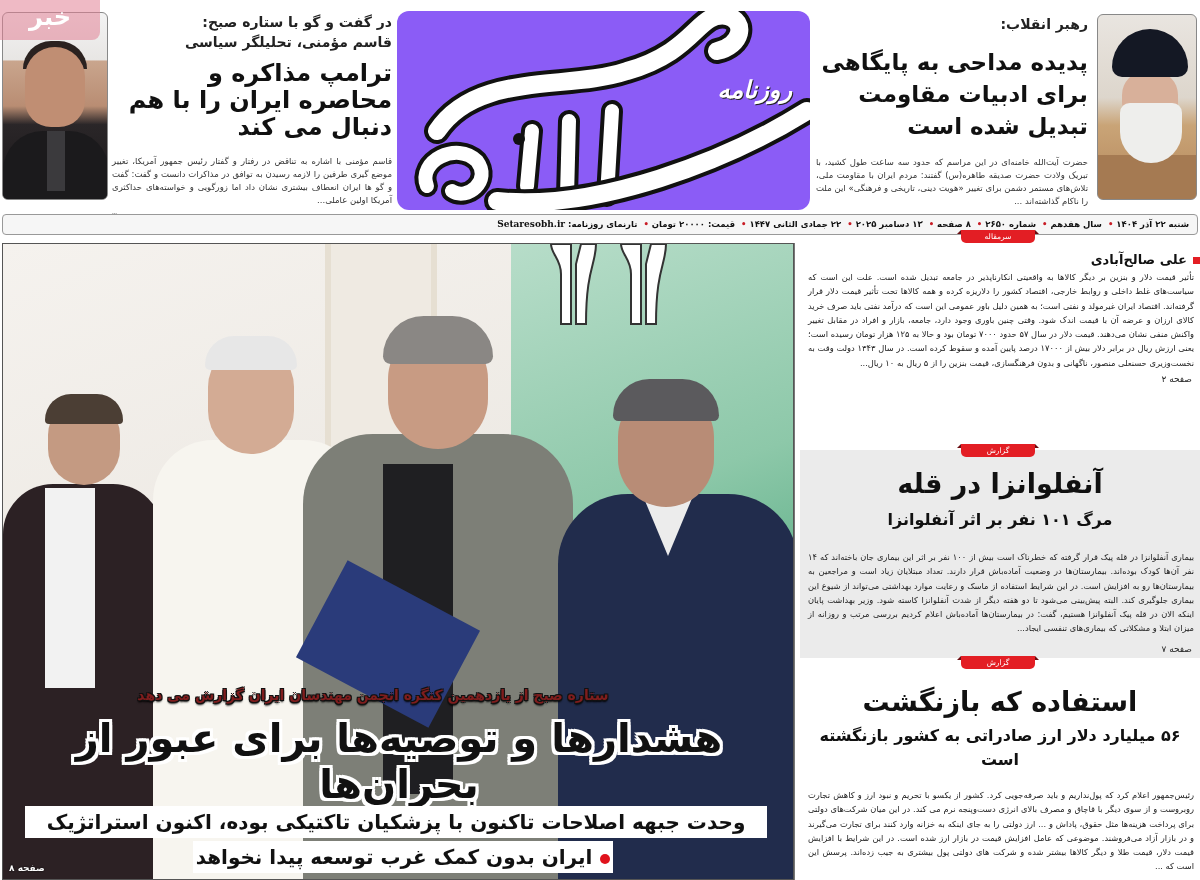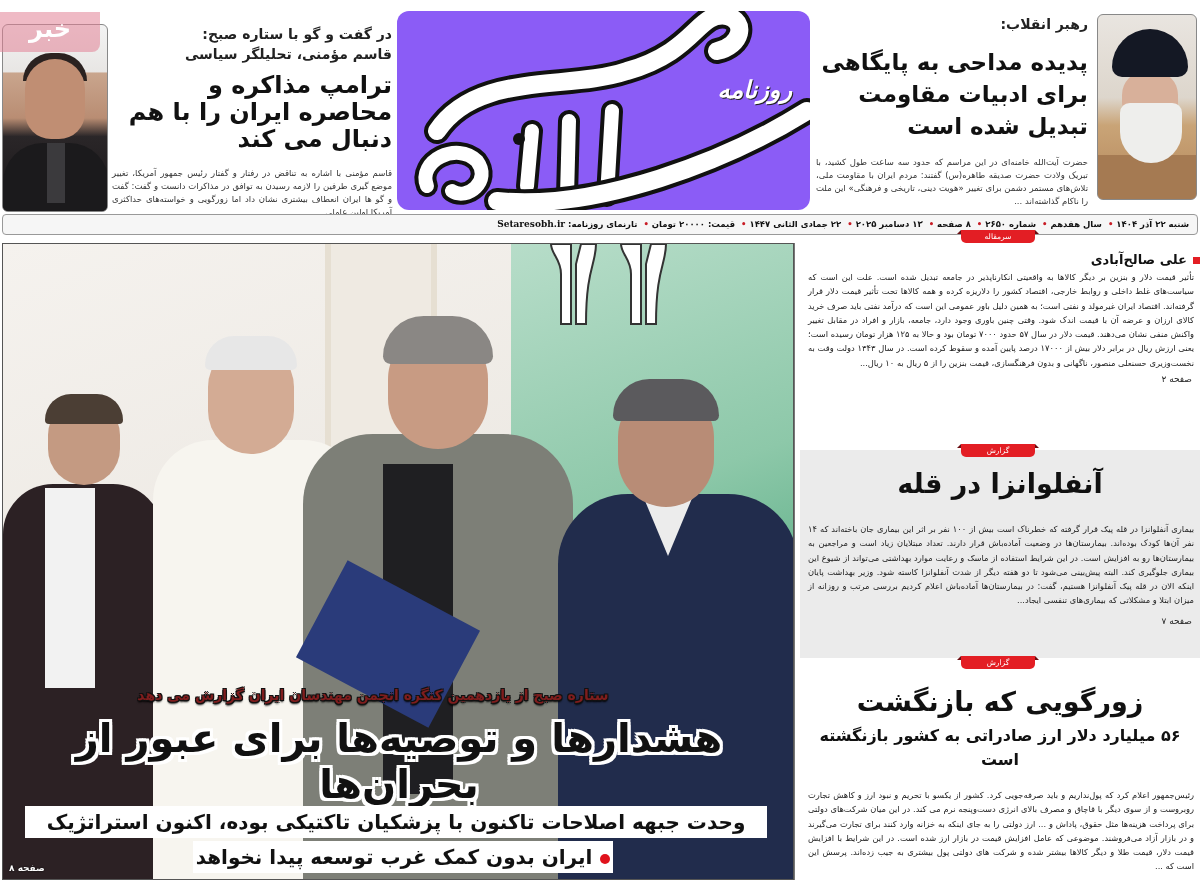--- a/index.html
+++ b/index.html
@@ -1,21 +1,21 @@
 <!DOCTYPE html>
 <html><head>
   <meta charset="utf-8">
   <style>
     * { box-sizing: border-box; margin: 0; padding: 0; }
     html, body { width: 1200px; height: 880px; overflow: hidden; background: #ffffff; }
     body { font-family: "DejaVu Sans", sans-serif; color: #111; position: relative; }
     .rtl { direction: rtl; }
 
     
-    .mast-left { position: absolute; left: 0; top: 12px; width: 395px; height: 210px; }
+    .mast-left { position: absolute; left: 0; top: 0; width: 395px; height: 210px; }
     .mast-left .photo {
       position: absolute; left: 2px; top: 12px; width: 106px; height: 188px;
       border: 1px solid #888; border-radius: 6px; overflow: hidden;
       background: linear-gradient(180deg, #f3f3f3 0%, #e8e6e4 25%, #c9a58d 26%, #b98d73 50%, #2a2628 60%, #1a1719 100%);
     }
     .mast-left .photo .head {
       position: absolute; left: 22px; top: 34px; width: 60px; height: 80px;
       border-radius: 30px 30px 26px 26px; background: #c08e73;
     }
     .mast-left .photo .hair {
@@ -285,26 +285,27 @@
     <span class="sq"></span><span>علی صالح‌آبادی</span>
   </div>
   <div class="body-text">تأثیر قیمت دلار و بنزین بر دیگر کالاها به واقعیتی انکارناپذیر در جامعه تبدیل شده است. علت این است که سیاست‌های غلط داخلی و روابط خارجی، اقتصاد کشور را دلاریزه کرده و همه کالاها تحت تأثیر قیمت دلار قرار گرفته‌اند. اقتصاد ایران غیرمولد و نفتی است؛ به همین دلیل باور عمومی این است که درآمد نفتی باید صرف خرید کالای ارزان و عرضه آن با قیمت اندک شود. وقتی چنین باوری وجود دارد، جامعه، بازار و افراد در مقابل تغییر واکنش منفی نشان می‌دهند. قیمت دلار در سال ۵۷ حدود ۷۰۰۰ تومان بود و حالا به ۱۲۵ هزار تومان رسیده است؛ یعنی ارزش ریال در برابر دلار بیش از ۱۷۰۰۰ درصد پایین آمده و سقوط کرده است. در سال ۱۳۴۳ دولت وقت به نخست‌وزیری حسنعلی منصور، ناگهانی و بدون فرهنگسازی، قیمت بنزین را از ۵ ریال به ۱۰ ریال...</div>
   <div class="page-ref">صفحه ۲</div>
 </section>
 
 <section class="col col-b">
   <div class="sec-tag" style="top:-6px">گزارش</div>
   <div style="height:14px"></div>
   <div class="art-head">آنفلوانزا در قله</div>
+  <div class="art-sub" style="margin-top:4px">مرگ ۱۰۱ نفر بر اثر آنفلوانزا</div>
   <div style="height:18px"></div>
   <div class="body-text">بیماری آنفلوانزا در قله پیک قرار گرفته که خطرناک است بیش از ۱۰۰ نفر بر اثر این بیماری جان باخته‌اند که ۱۴ نفر آن‌ها کودک بوده‌اند. بیمارستان‌ها در وضعیت آماده‌باش قرار دارند. تعداد مبتلایان زیاد است و مراجعین به بیمارستان‌ها رو به افزایش است. در این شرایط استفاده از ماسک و رعایت موارد بهداشتی می‌تواند از شیوع این بیماری جلوگیری کند. البته پیش‌بینی می‌شود تا دو هفته دیگر از شدت آنفلوانزا کاسته شود. وزیر بهداشت پایان اینکه الان در قله پیک آنفلوانزا هستیم، گفت: در بیمارستان‌ها آماده‌باش اعلام کردیم بررسی مرتب و روزانه از میزان ابتلا و مشکلاتی که بیماری‌های تنفسی ایجاد...</div>
   <div class="page-ref" style="margin-top:8px">صفحه ۷</div>
 </section>
 
 <section class="col col-c">
   <div class="sec-tag" style="top:-6px">گزارش</div>
   <div style="height:20px"></div>
-  <div class="art-head">زورگویی که بازنگشت</div>
+  <div class="art-head">استفاده که بازنگشت</div>
   <div class="art-sub" style="margin-top:2px">۵۶ میلیارد دلار ارز صادراتی به کشور بازنگشته است</div>
   <div style="height:16px"></div>
   <div class="body-text">رئیس‌جمهور اعلام کرد که پول‌نداریم و باید صرفه‌جویی کرد. کشور از یکسو با تحریم و نبود ارز و کاهش تجارت روبروست و از سوی دیگر با قاچاق و مصرف بالای انرژی دست‌وپنجه نرم می کند. در این میان شرکت‌های دولتی برای پرداخت هزینه‌ها مثل حقوق، پاداش و ... ارز دولتی را به جای اینکه به خزانه وارد کنند برای تجارت می‌گیرند و در بازار آزاد می‌فروشند. موضوعی که عامل افزایش قیمت در بازار ارز شده است. در این شرایط با افزایش قیمت دلار، قیمت طلا و دیگر کالاها بیشتر شده و شرکت های دولتی پول بیشتری به جیب زده‌اند. پرسش این است که ...</div>
   <div class="page-ref" style="margin-top:6px">صفحه ۶</div>
 </section>
 
 </body></html>

